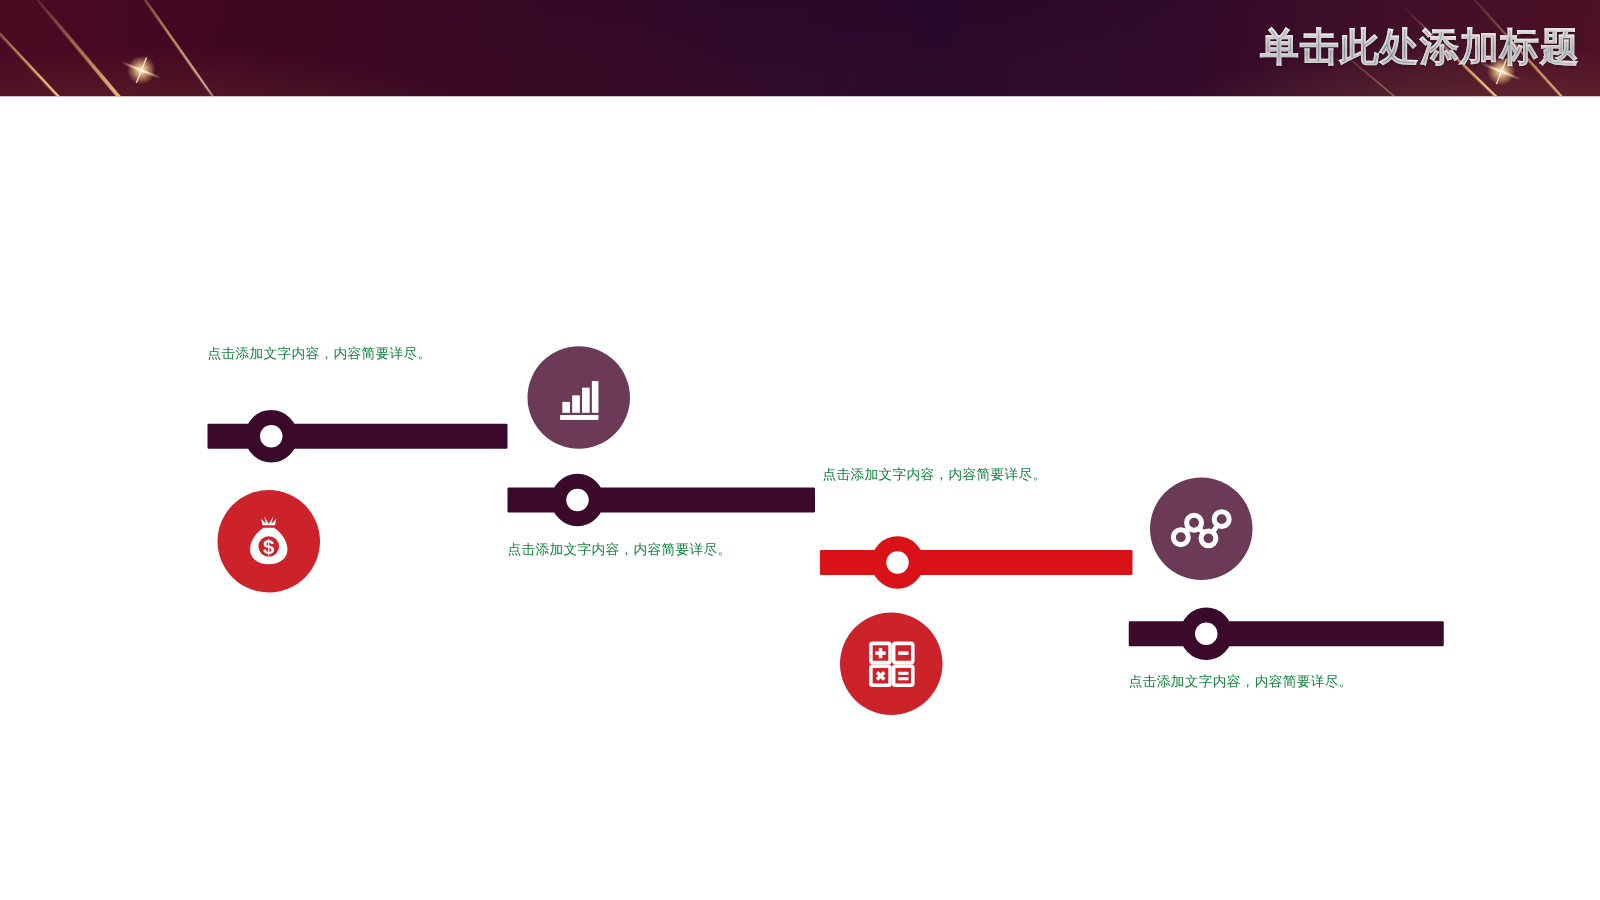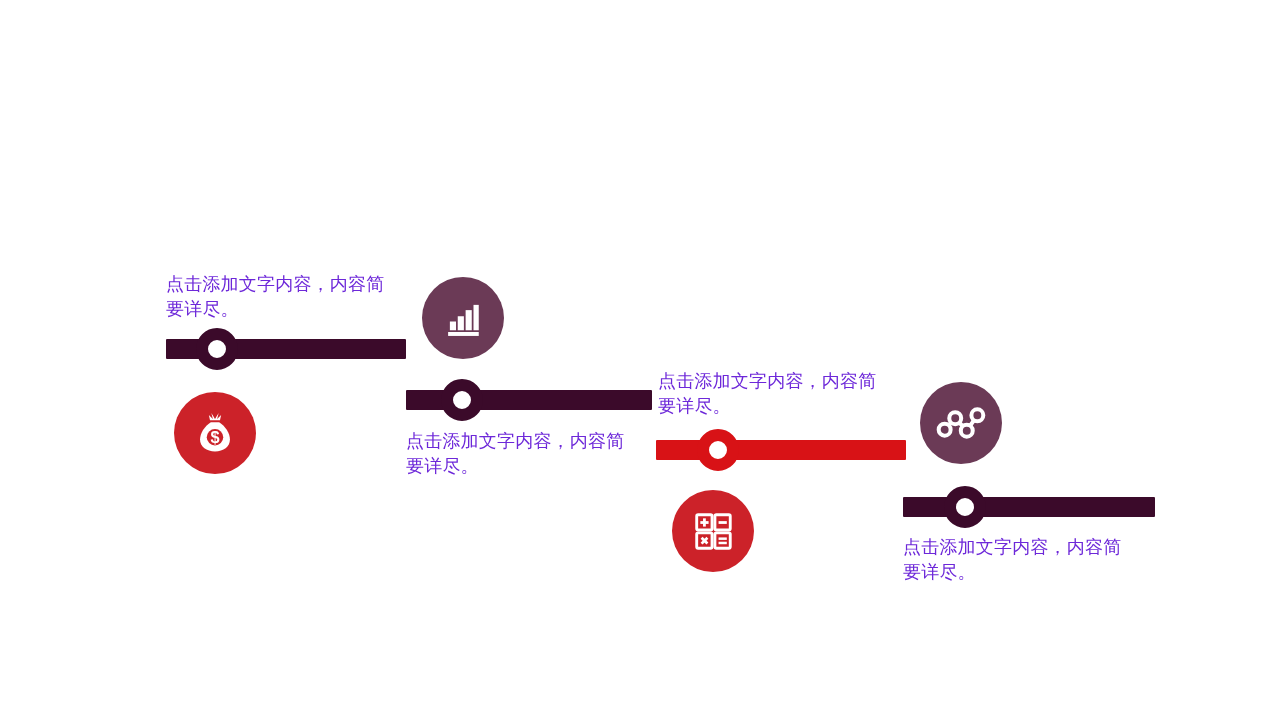--- a/index.html
+++ b/index.html
@@ -130,32 +130,47 @@
     height: 82px;
     border-radius: 50%;
     display: flex;
     align-items: center;
     justify-content: center;
   }
 
   .caption {
     position: absolute;
     width: 230px;
-    font-size: 18px;
+    font-size: 11px;
     line-height: 25px;
-    color: #6d28d9;
-    font-family: Liberation Serif, serif;
+    color: #15803d;
+    font-family: Liberation Mono, monospace;
     letter-spacing: 0.2px;
   }
 </style>
 </head>
 <body>
 
 <div id="slide">
 
+  <div id="header-banner">
+    <div id="header-glow"></div>
+
+    <div class="streak s1"></div>
+    <div class="streak s2"></div>
+    <div class="streak s3"></div>
+    <div class="streak s4"></div>
+    <div class="streak s5"></div>
+    <div class="streak s6"></div>
+
+    <div class="spark k1"></div>
+    <div class="spark k2"></div>
+
+    <div id="header-title">单击此处添加标题</div>
+  </div>
 
   <div id="diagram">
 
     <div class="caption" style="left:166px; top:195px;">点击添加文字内容，内容简要详尽。</div>
 
     <div class="bar" style="left:166px; top:262px; width:240px; background:#3B0A2A;"></div>
 
     <div class="node" style="left:196px; top:251px; border-color:#3B0A2A;"></div>
 
     <div class="icon-circle" style="left:174px; top:315px; background:#CC2229;">

